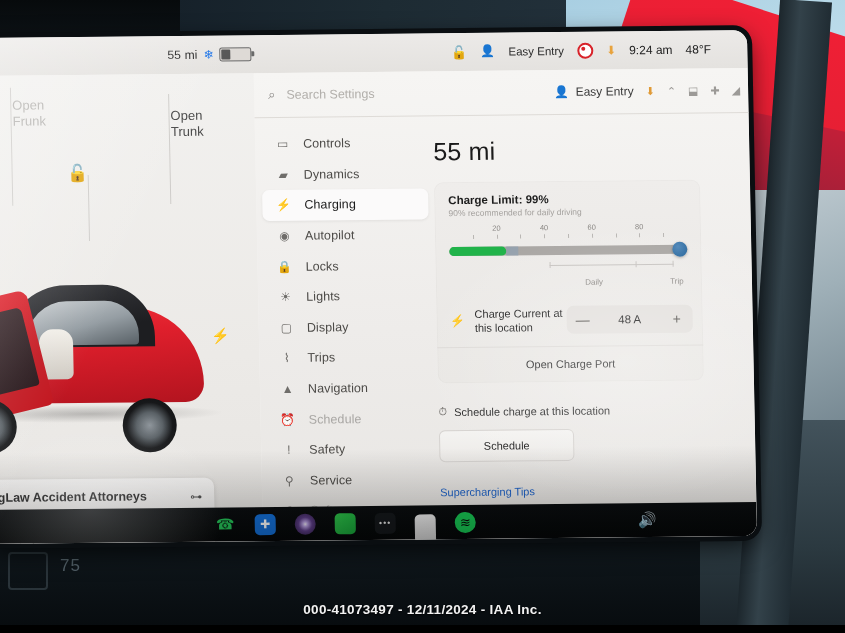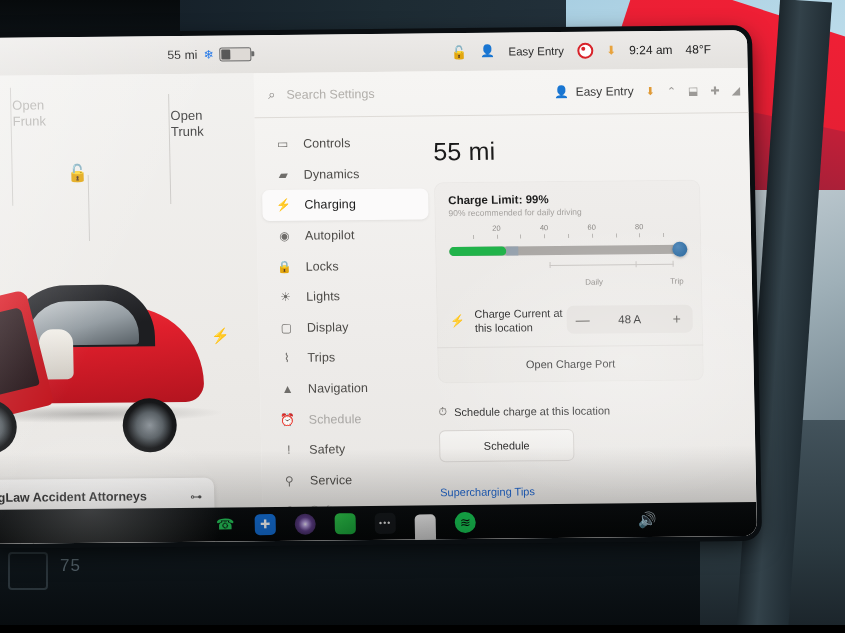--- a/index.html
+++ b/index.html
@@ -432,13 +432,14 @@
         <span class="tbi energy"></span>
         <span class="tbi dots">•••</span>
         <span class="tbi card"></span>
         <span class="tbi spotify">≋</span>
       </div>
       <span class="tb-vol">🔊</span>
     </div>
 
   </div>
 
+  <div class="wm">000-41073497 - 12/11/2024 - IAA Inc.</div>
 </div>
 
 </body></html>

